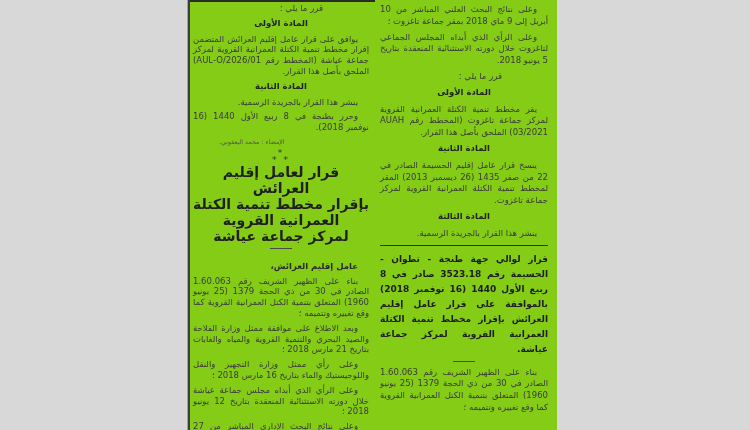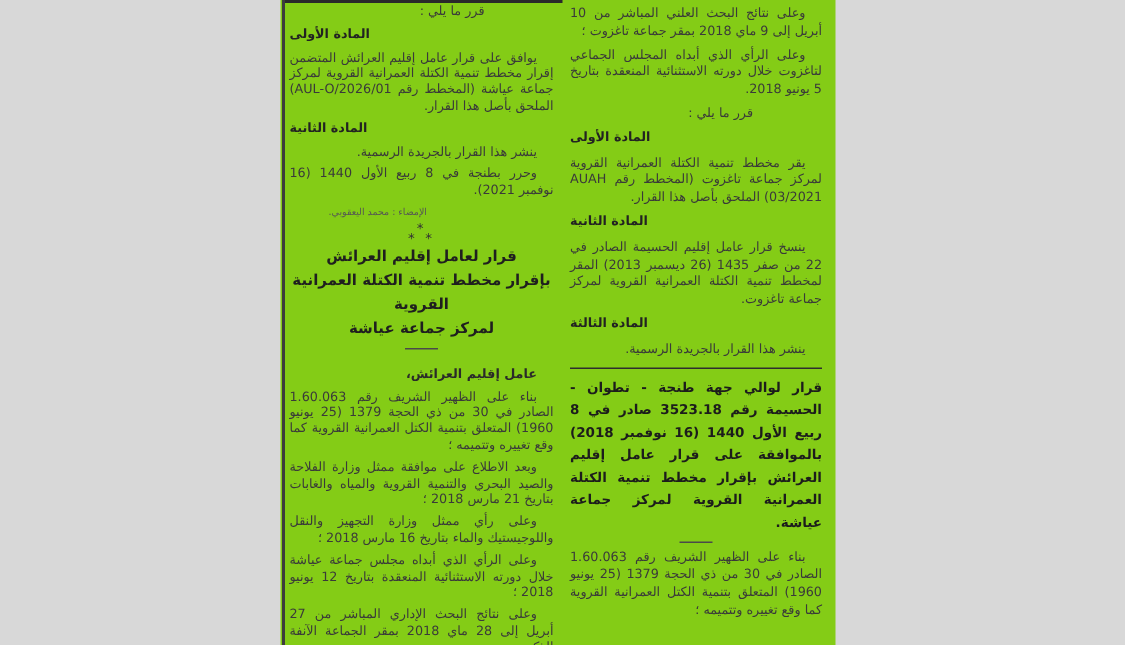--- a/index.html
+++ b/index.html
@@ -21,41 +21,41 @@
     background:#2a2a2a;
   }
   .col{
     position:absolute;direction:rtl;color:#3a3a3a;
     font-size:8.5px;line-height:10.8px;
   }
   .col-left{right:188px;left:6px;top:3px;}
   .col-right{left:193px;top:4px;width:168px;line-height:11.8px;}
   .p{text-align:justify;text-indent:11px;margin:0 0 4px;}
   .decree{text-indent:46px;text-align:right;margin:0 0 4px;}
-  .article{text-align:left;font-weight:bold;color:#222;margin:2px 0 5px;text-indent:0;}
+  .article{text-align:center;font-weight:bold;color:#222;margin:2px 0 5px;text-indent:0;}
   .sig{font-size:6.3px;color:#555;direction:rtl;text-align:left;padding-left:26px;margin:2px 0 2px;}
   .star{text-align:center;font-size:9px;line-height:7px;letter-spacing:2px;color:#333;margin:0;}
-  .title{text-align:center;font-weight:bold;color:#1f1f1f;font-size:10px;line-height:16px;margin:0;}
+  .title{text-align:center;font-weight:bold;color:#1f1f1f;font-size:14px;line-height:16px;margin:0;}
   .dash{width:22px;border-top:1px solid #4a4a4a;margin:4px auto 5px;height:0;}
   .hrline{border-top:1.5px solid #2e2e2e;margin:5px 0 6px;height:0;}
   .boldhead{font-weight:bold;color:#1c1c1c;text-align:justify;line-height:15px;font-size:9px;margin:0 0 3px;text-indent:0;}
   .salut{font-weight:bold;color:#2a2a2a;text-indent:11px;text-align:right;margin:12px 0 4px;}
 </style>
 </head>
 <body>
 
 <div class="page">
   <div class="toprule"></div>
   <div class="col col-left">
       <div class="p decree">قرر ما يلي :</div>
       <div class="article">المادة الأولى</div>
       <div class="p">يوافق على قرار عامل إقليم العرائش المتضمن إقرار مخطط تنمية الكتلة العمرانية القروية لمركز جماعة عياشة (المخطط رقم 01/AUL-O/2026) الملحق بأصل هذا القرار.</div>
       <div class="article">المادة الثانية</div>
       <div class="p">ينشر هذا القرار بالجريدة الرسمية.</div>
-      <div class="p">وحرر بطنجة في 8 ربيع الأول 1440 (16 نوفمبر 2021).</div>
+      <div class="p">وحرر بطنجة في 8 ربيع الأول 1440 (16 نوفمبر 2018).</div>
       <div class="sig">الإمضاء : محمد اليعقوبي.</div>
       <div class="star">*</div>
       <div class="star">* *</div>
       <div class="title">قرار لعامل إقليم العرائش</div>
       <div class="title">بإقرار مخطط تنمية الكتلة العمرانية القروية</div>
       <div class="title">لمركز جماعة عياشة</div>
       <div class="dash"></div>
       <div class="salut">عامل إقليم العرائش،</div>
       <div class="p">بناء على الظهير الشريف رقم 1.60.063 الصادر في 30 من ذي الحجة 1379 (25 يونيو 1960) المتعلق بتنمية الكتل العمرانية القروية كما وقع تغييره وتتميمه ؛</div>
       <div class="p">وبعد الاطلاع على موافقة ممثل وزارة الفلاحة والصيد البحري والتنمية القروية والمياه والغابات بتاريخ 21 مارس 2018 ؛</div>

